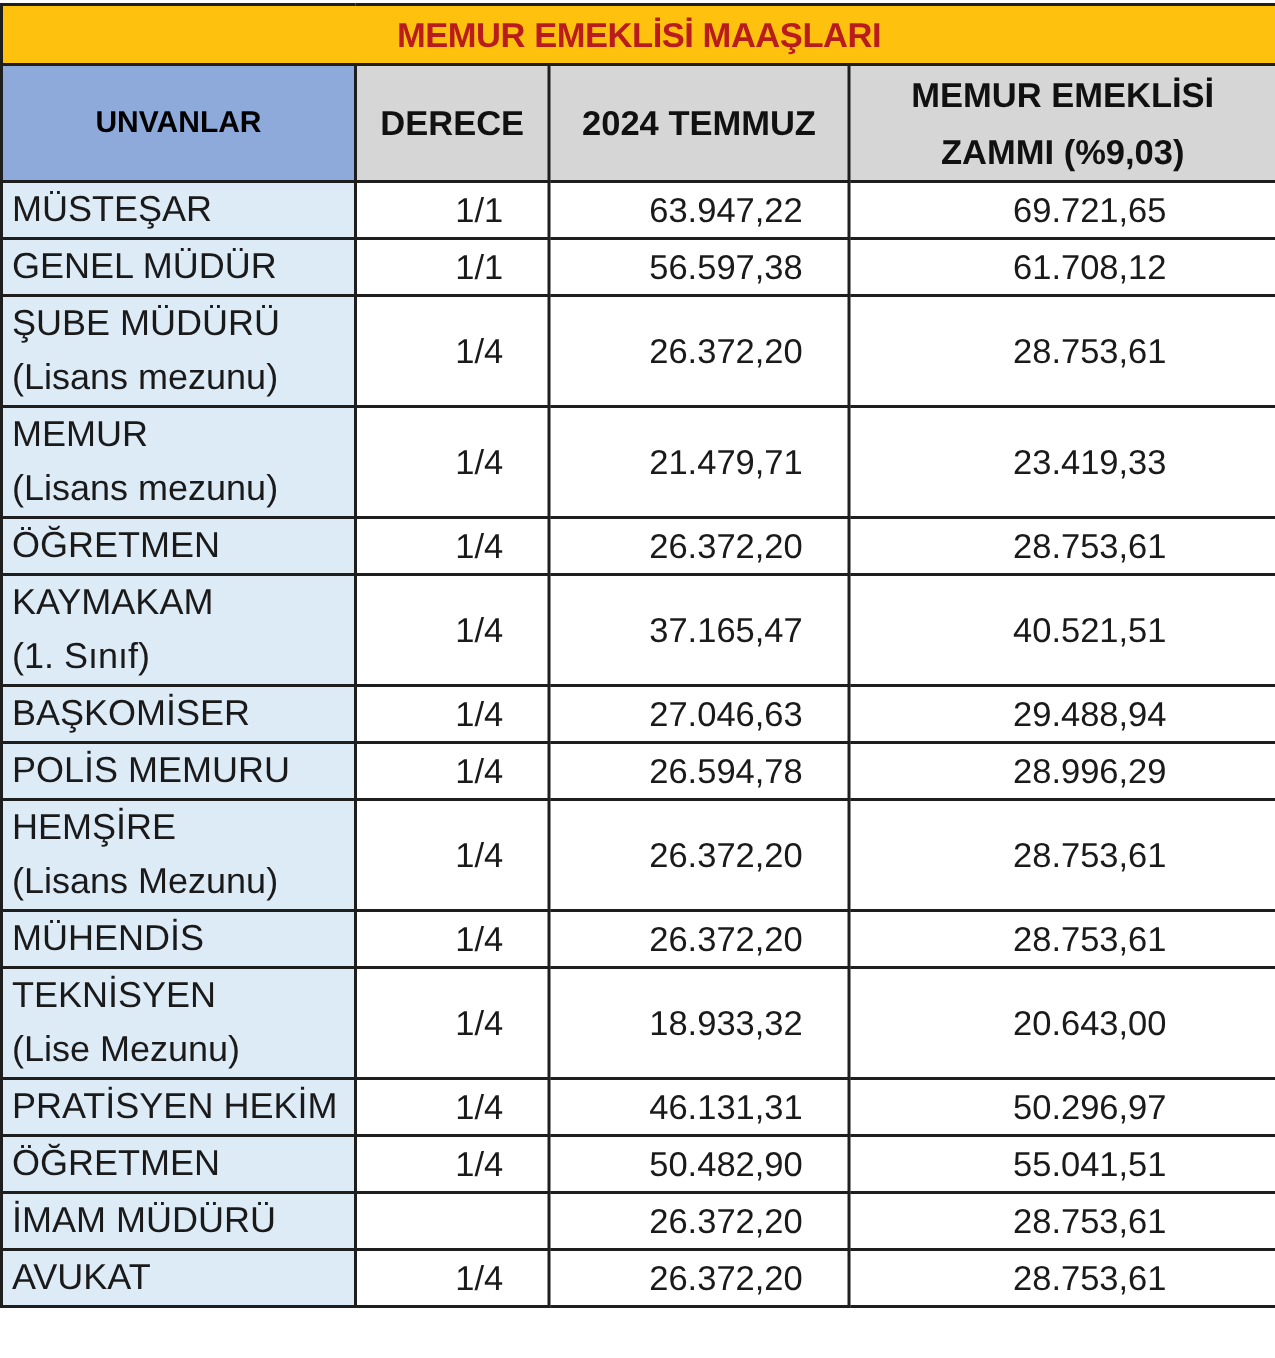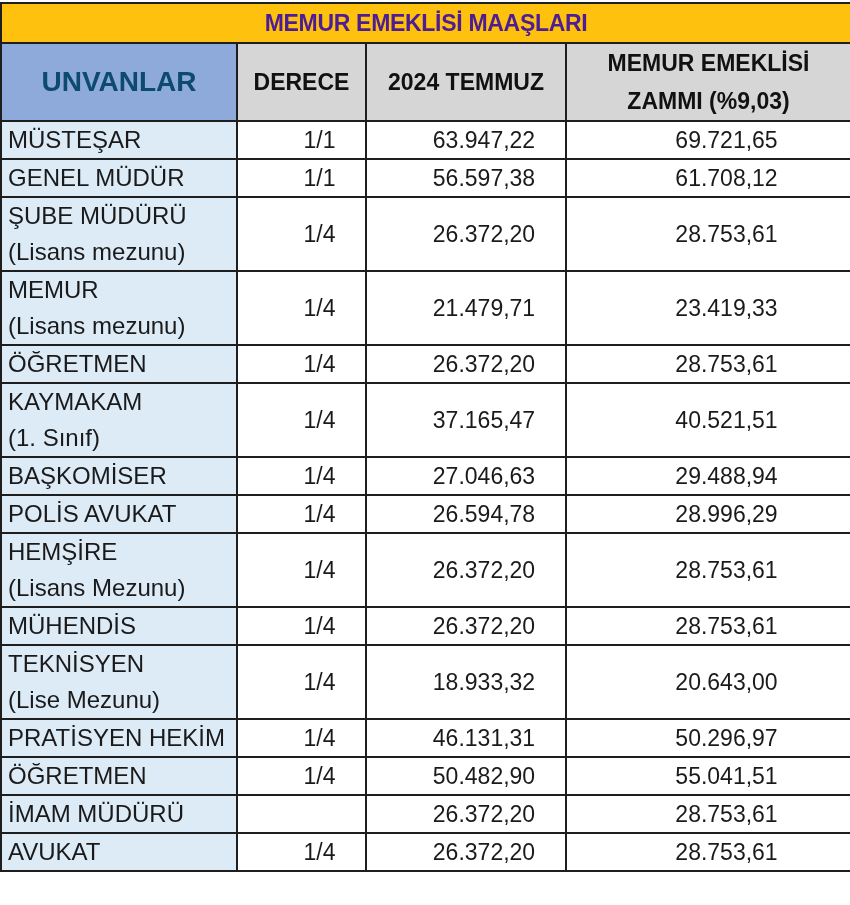--- a/index.html
+++ b/index.html
@@ -1,21 +1,21 @@
 <!DOCTYPE html>
 <html><head>
 <meta charset="utf-8">
 <style>
   html, body { margin: 0; padding: 0; background: #ffffff; }
   body { width: 850px; height: 905px; overflow: hidden; font-family: "Liberation Sans", "DejaVu Sans", sans-serif; }
   table { border-collapse: collapse; table-layout: fixed; width: 850px; position: absolute; left: 0; top: 2px; }
   td, th { border: 2px solid #1e1e1e; padding: 0; color: #1a1a1a; }
-  .title { background: #fec10e; height: 38px; text-align: center; font-weight: bold; font-size: 23px; color: #4c1d95; letter-spacing: -0.3px; }
+  .title { background: #fec10e; height: 38px; text-align: center; font-weight: bold; font-size: 23px; color: #b91c1c; letter-spacing: -0.3px; }
   .hdr { background: #d6d6d6; height: 76px; text-align: center; font-weight: bold; font-size: 23px; line-height: 38px; color: #111; }
-  .hdr.first { background: #8eaadb; color: #0c4a6e; font-size: 28px; }
+  .hdr.first { background: #8eaadb; color: #000000; font-size: 20px; }
   .name { background: #ddebf7; text-align: left; padding-left: 6px; font-size: 24px; line-height: 36px; white-space: nowrap; overflow: hidden; }
   .cell { background: #ffffff; text-align: center; font-size: 23px; padding-left: 36px; }
   tr.single td { height: 35px; }
   tr.double td { height: 71px; }
 </style>
 </head>
 <body>
 
 <table>
   <colgroup>
@@ -93,21 +93,21 @@
       <tr class="single">
         <td class="name">
           <div>BAŞKOMİSER</div>
         </td>
         <td class="cell">1/4</td>
         <td class="cell">27.046,63</td>
         <td class="cell">29.488,94</td>
       </tr>
       <tr class="single">
         <td class="name">
-          <div>POLİS AVUKAT</div>
+          <div>POLİS MEMURU</div>
         </td>
         <td class="cell">1/4</td>
         <td class="cell">26.594,78</td>
         <td class="cell">28.996,29</td>
       </tr>
       <tr class="double">
         <td class="name">
           <div>HEMŞİRE</div>
           <div>(Lisans Mezunu)</div>
         </td>

